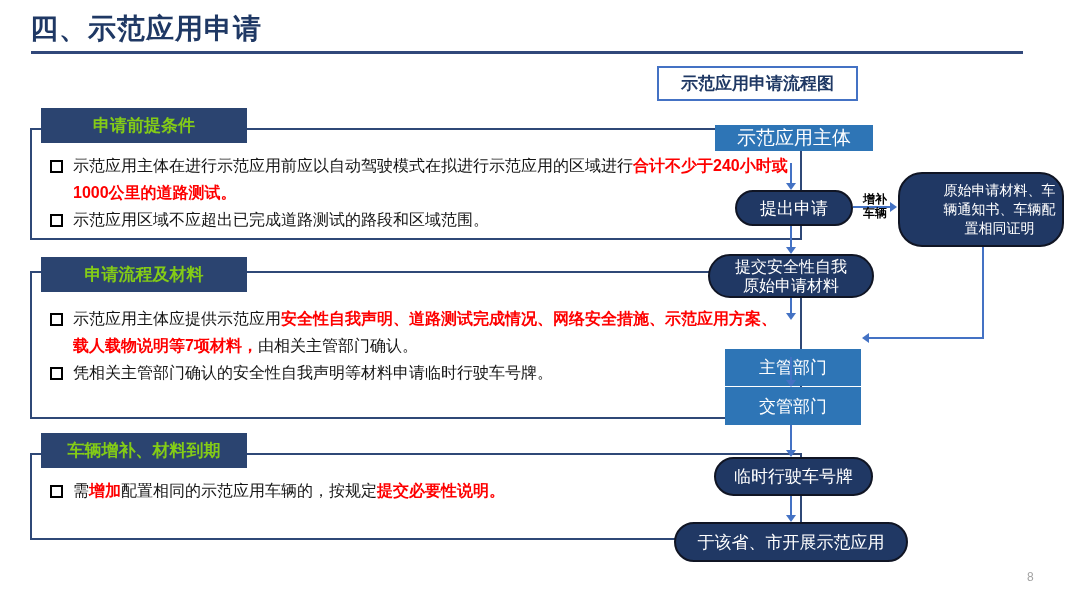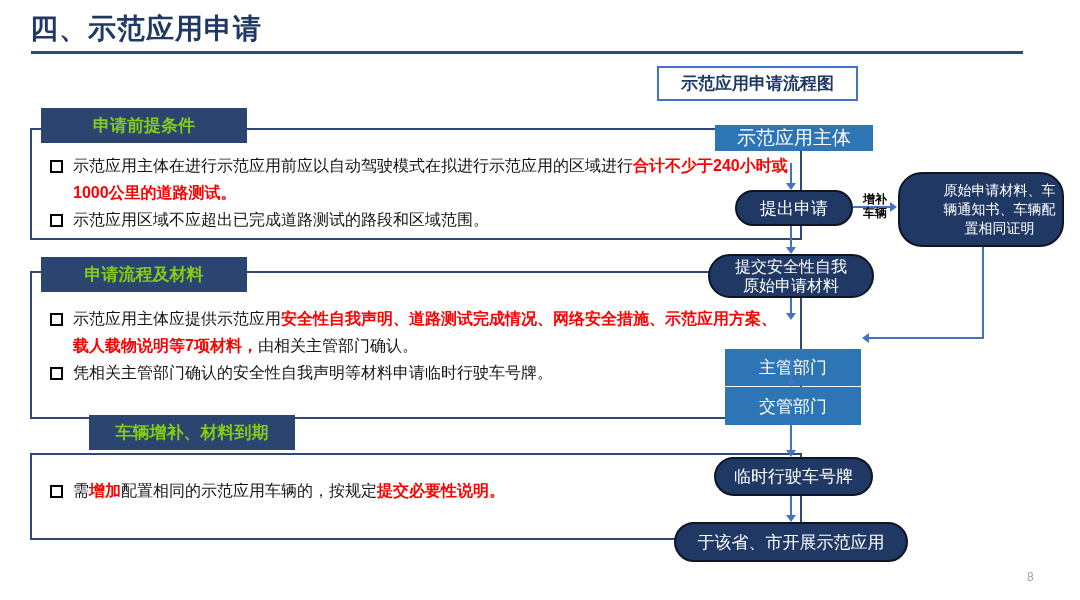--- a/index.html
+++ b/index.html
@@ -22,21 +22,21 @@
   .panel-header {
     left:41px; width:206px; height:35px; background:#2B4470; z-index:2;
     color:#84cc16; font-size:17px; font-weight:bold;
     display:flex; align-items:center; justify-content:center; white-space:nowrap;
   }
   #panel-1 { top:128px; height:112px; }
   #panel-2 { top:271px; height:148px; }
   #panel-3 { top:453px; height:87px;  }
   #panel-header-1 { top:108px; }
   #panel-header-2 { top:257px; }
-  #panel-header-3 { top:415px;margin-left:48px; }
+  #panel-header-3 { top:433px; }
   .bullets { position:absolute; left:16px; right:10px; }
   #bullets-1 { top:22px; }
   #bullets-2 { top:32px; }
   #bullets-3 { top:22px; }
   .bullet { display:flex; font-size:16px; line-height:27px; color:#141414; }
   .square {
     width:9px; height:9px; border:2px solid #000; flex:none;
     margin:8px 10px 0 2px; background:#fff;
   }
   .btext { flex:1; }

